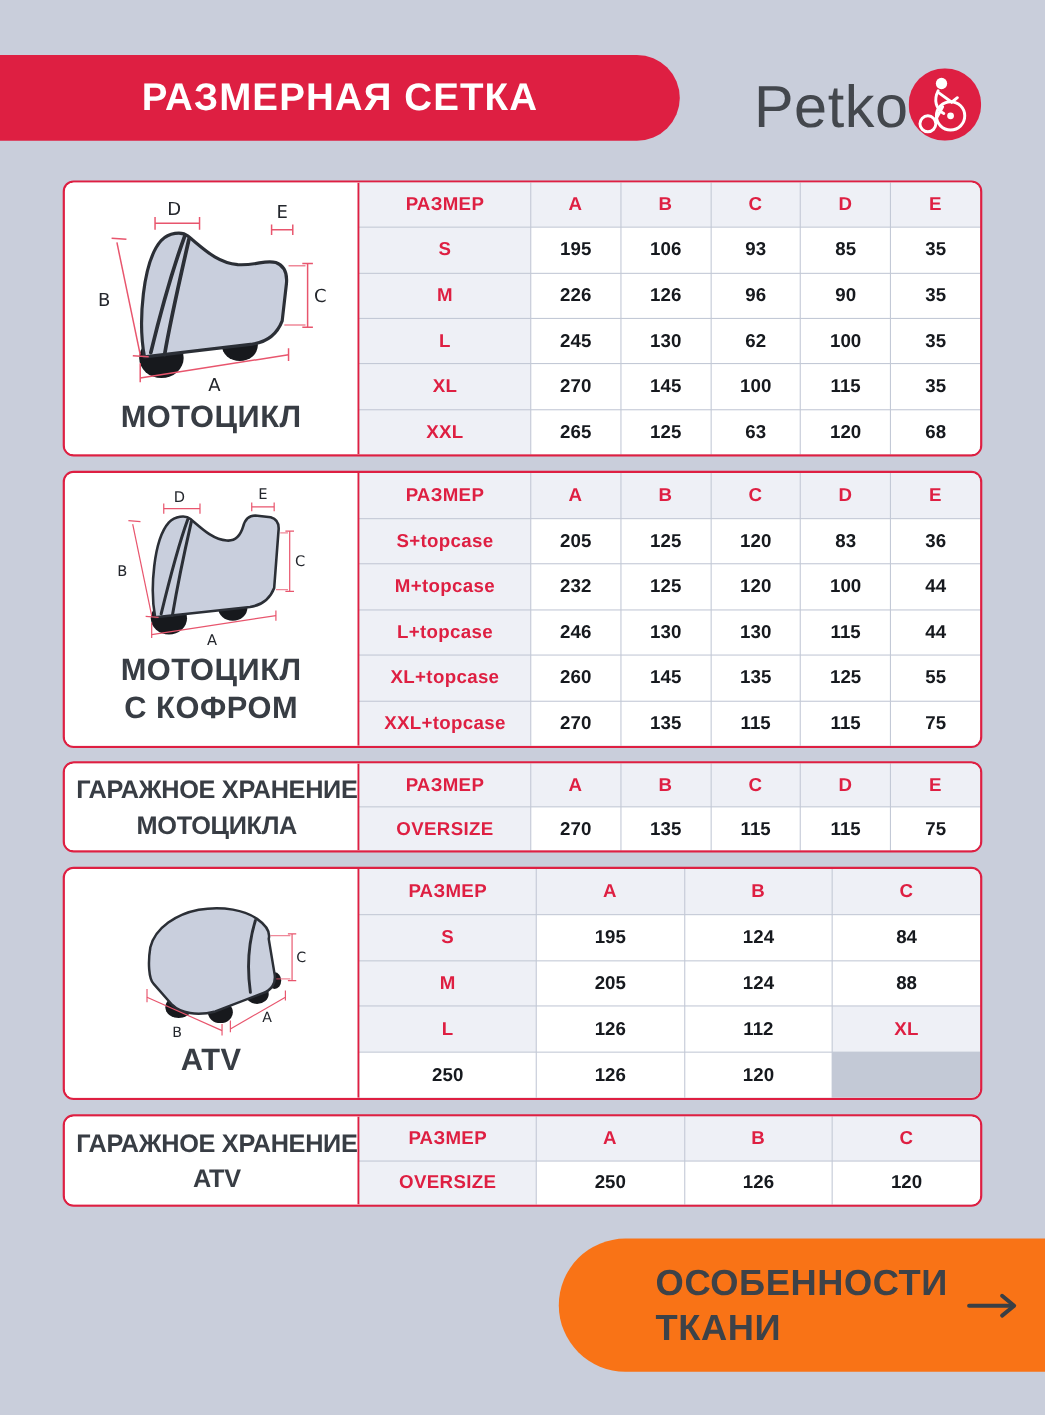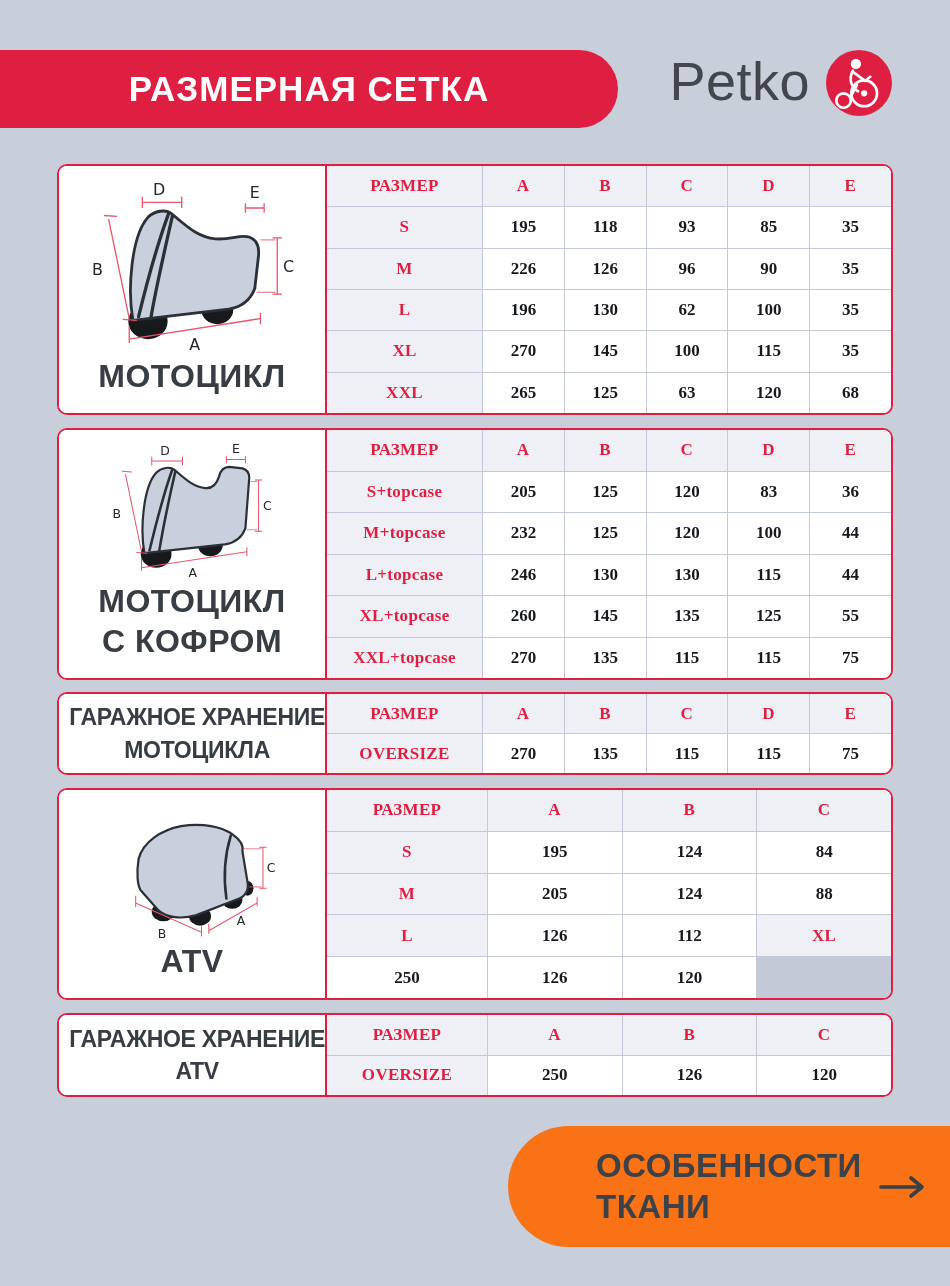--- a/index.html
+++ b/index.html
@@ -25,21 +25,21 @@
     background:var(--red);
     border-radius:0 39px 39px 0;
     display:flex;align-items:center;justify-content:center;
   }
   .banner h1{
     margin:0;color:#ffffff;font-size:35px;font-weight:bold;letter-spacing:1px;
     white-space:nowrap;
   }
   .brand{
     position:absolute;top:50px;right:58px;height:78px;
-    display:flex;align-items:flex-start;gap:16px;
+    display:flex;align-items:flex-end;
   }
   .brand-name{
     font-size:54px;color:#43474d;font-weight:500;letter-spacing:0.5px;
   }
   .badge{width:66px;height:66px;display:block;}
   
   .sheet{
     position:absolute;left:57px;width:836px;
     background:#fff;border:2px solid var(--red);border-radius:10px;
     display:flex;overflow:hidden;
@@ -50,31 +50,31 @@
   #t4{top:788px;height:212px;}
   #t5{top:1013px;height:84px;}
   .illus{
     width:268px;flex:none;background:#fff;
     border-right:2px solid var(--red);
     display:flex;flex-direction:column;align-items:center;justify-content:space-between;
     padding:12px 6px 17px;
   }
   .illus svg{display:block;}
   .caption{
-    color:var(--dark);font-weight:bold;font-size:32px;letter-spacing:0.5px;
+    color:var(--dark);font-weight:bold;font-size:28px;letter-spacing:0.5px;
     text-align:center;white-space:pre-line;line-height:1.25;
   }
   .caption-cell{
     width:268px;flex:none;background:#fff;
     border-right:2px solid var(--red);
     display:flex;align-items:center;justify-content:flex-end;
   }
   .caption-cell .caption{font-size:23px;letter-spacing:-0.3px;line-height:1.4;}
   .grid{
-    flex:1;display:grid;gap:1px;background:var(--line);grid-auto-rows:1fr;font-family:Liberation Serif, serif;
+    flex:1;display:grid;gap:1px;background:var(--line);grid-auto-rows:1fr;
   }
   .grid.cols-5{grid-template-columns:155px repeat(5,1fr);}
   .grid.cols-3{grid-template-columns:160px repeat(3,1fr);}
   .cell{
     display:flex;align-items:center;justify-content:center;
     background:#fff;font-size:17px;font-weight:bold;color:var(--num);
   }
   .cell.head{background:var(--cellgray);color:var(--red);letter-spacing:0.8px;}
   .cell.size-col{background:var(--cellgray);color:var(--red);letter-spacing:0.3px;}
   
@@ -159,32 +159,32 @@
   </div>
   <div class="grid cols-5">
       <div class="cell head size-col">РАЗМЕР</div>
       <div class="cell head">A</div>
       <div class="cell head">B</div>
       <div class="cell head">C</div>
       <div class="cell head">D</div>
       <div class="cell head">E</div>
       <div class="cell size-col">S</div>
       <div class="cell value">195</div>
-      <div class="cell value">118</div>
+      <div class="cell value">106</div>
       <div class="cell value">93</div>
       <div class="cell value">85</div>
       <div class="cell value">35</div>
       <div class="cell size-col">M</div>
       <div class="cell value">226</div>
       <div class="cell value">126</div>
       <div class="cell value">96</div>
       <div class="cell value">90</div>
       <div class="cell value">35</div>
       <div class="cell size-col">L</div>
-      <div class="cell value">196</div>
+      <div class="cell value">245</div>
       <div class="cell value">130</div>
       <div class="cell value">62</div>
       <div class="cell value">100</div>
       <div class="cell value">35</div>
       <div class="cell size-col">XL</div>
       <div class="cell value">270</div>
       <div class="cell value">145</div>
       <div class="cell value">100</div>
       <div class="cell value">115</div>
       <div class="cell value">35</div>

